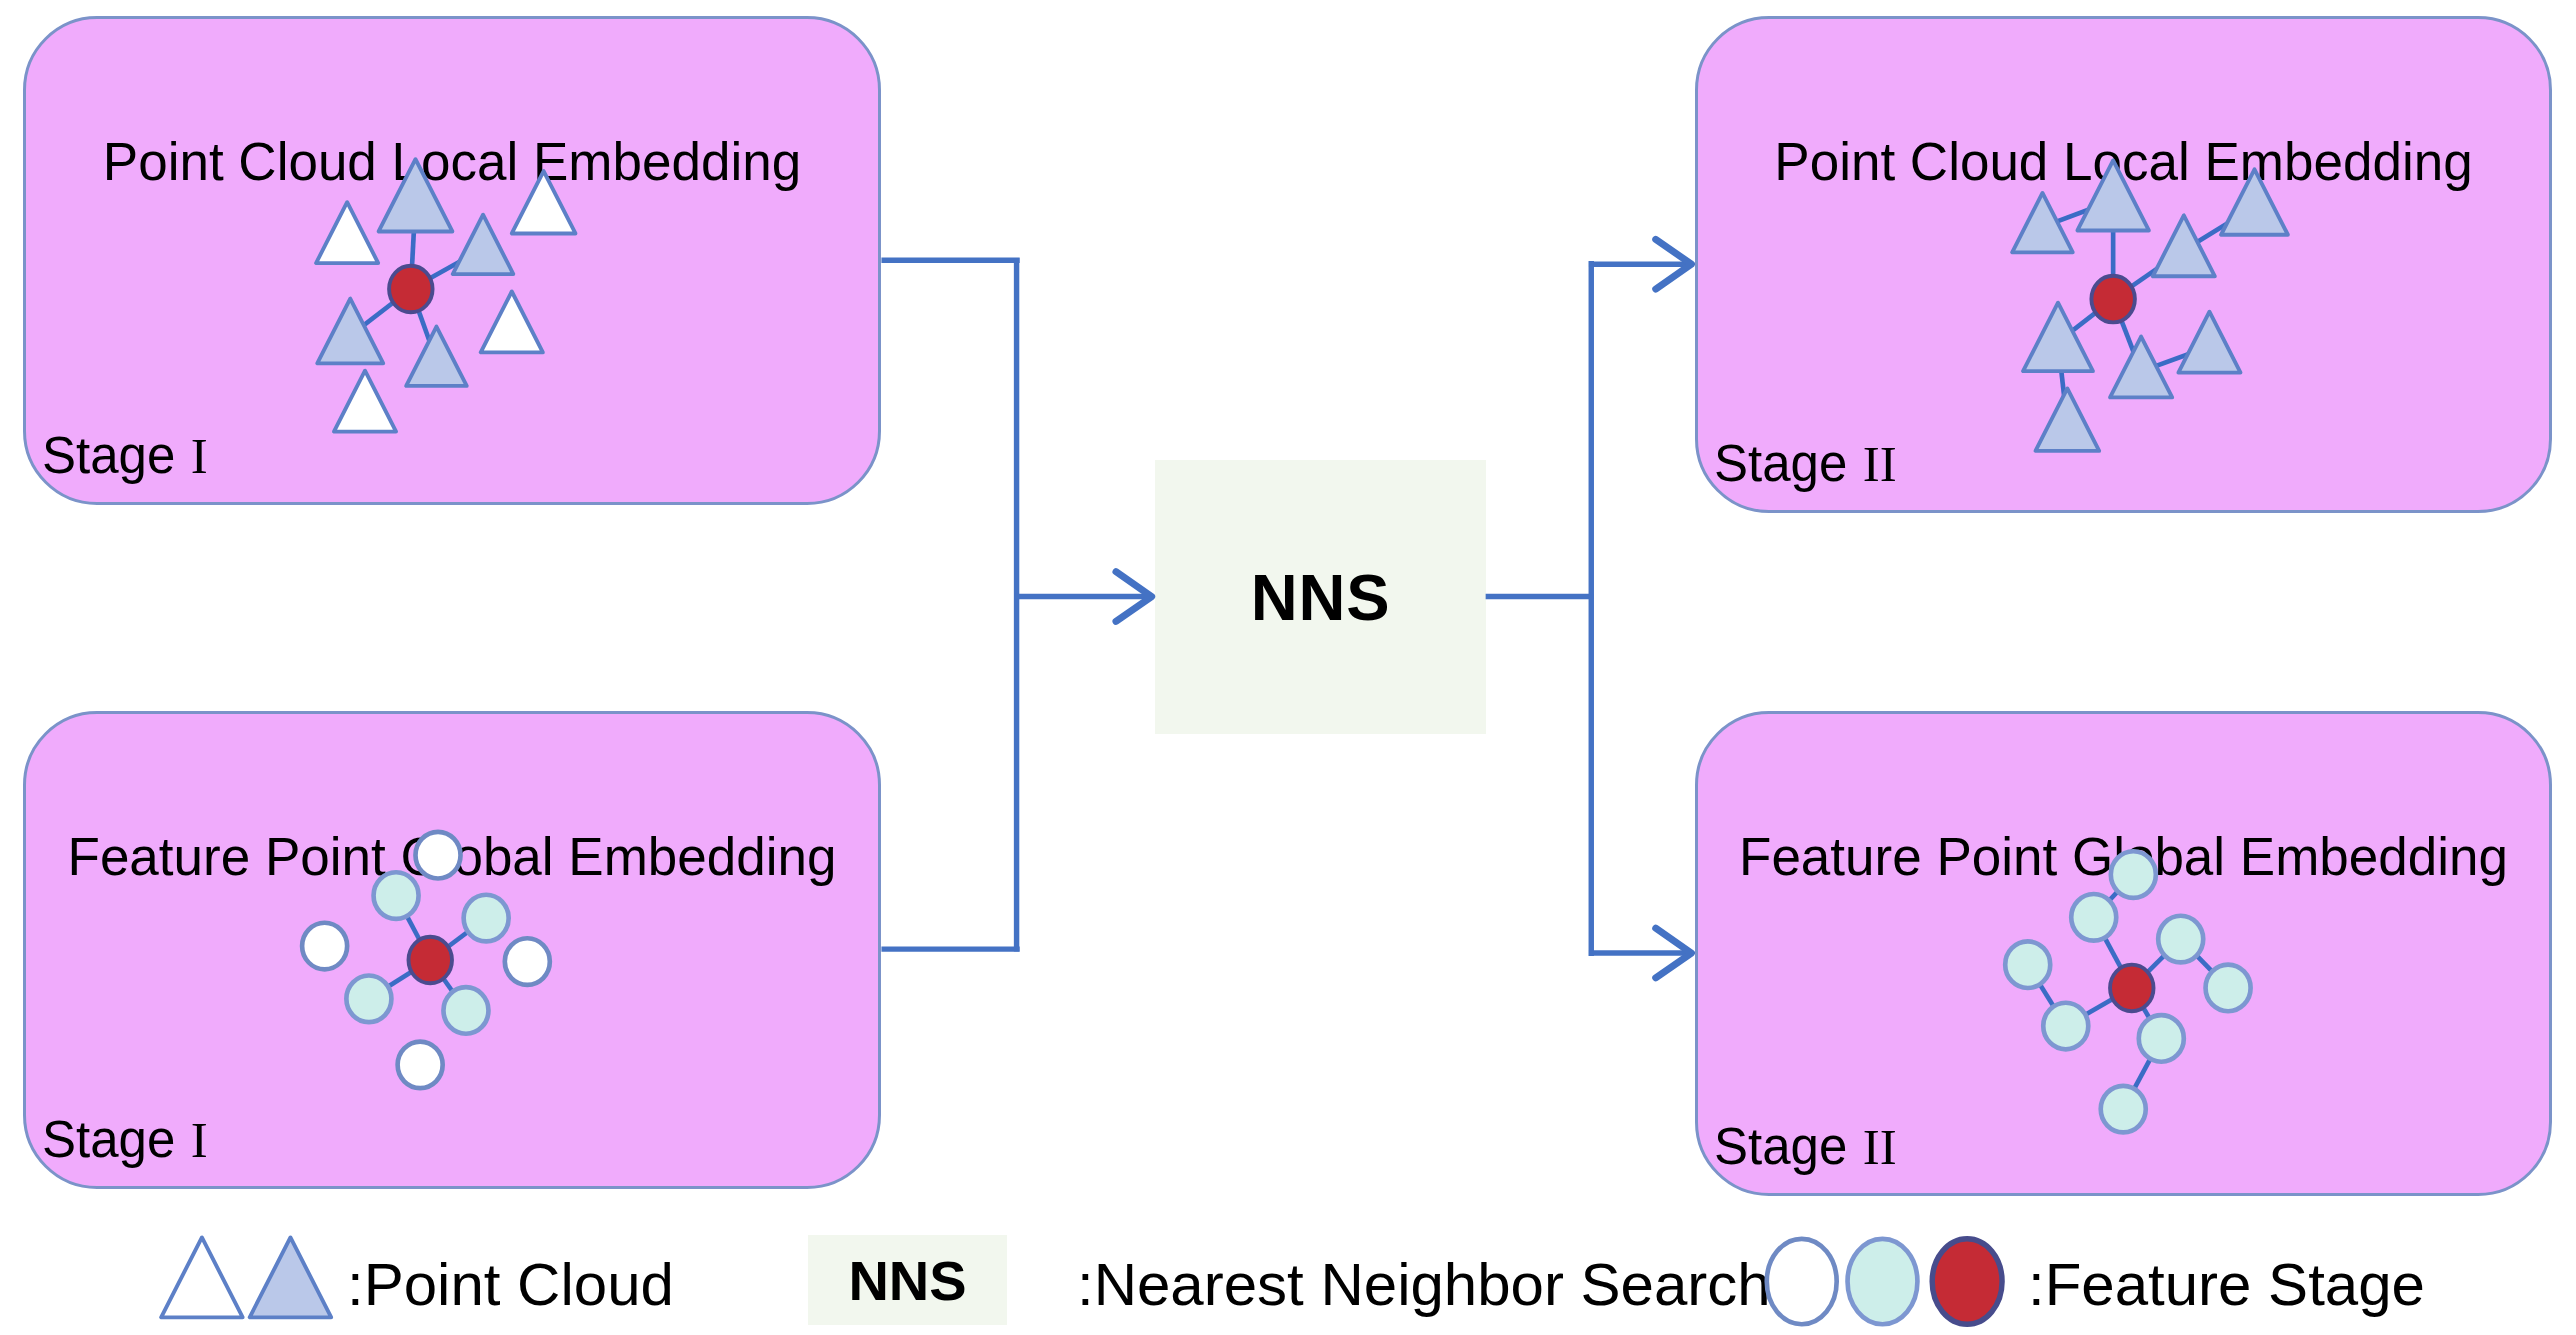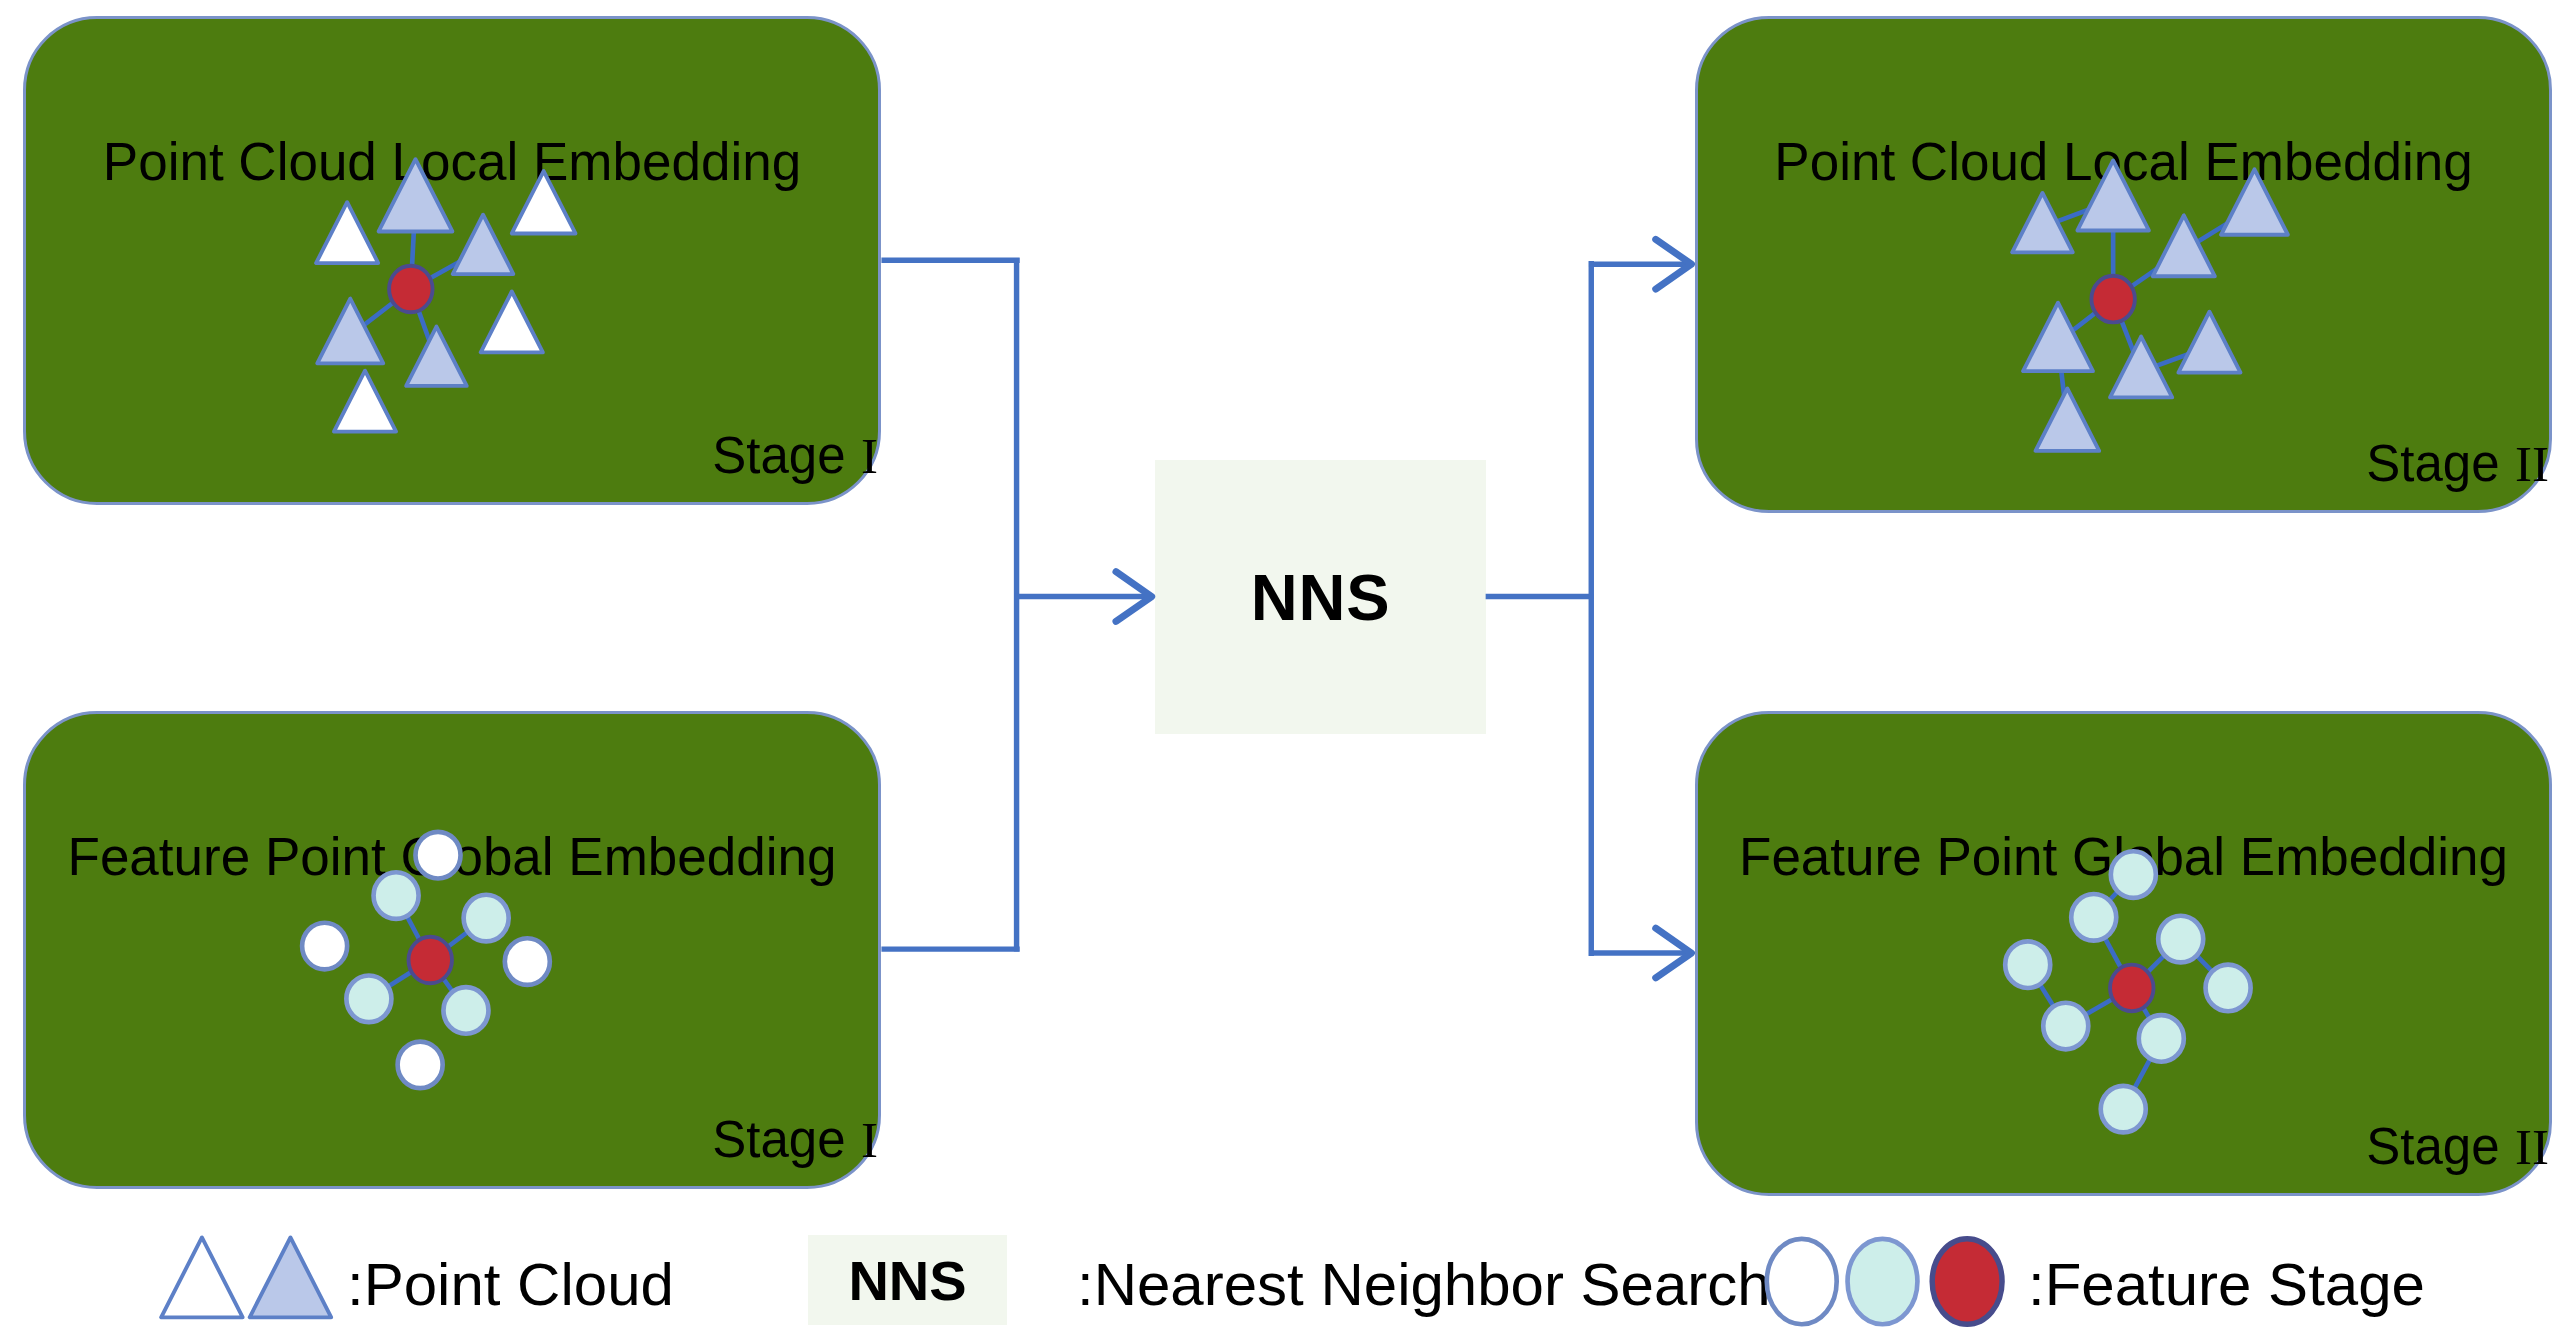--- a/index.html
+++ b/index.html
@@ -1,28 +1,28 @@
 <!DOCTYPE html>
 <html style="--box-border: #7b93c9; --nns-fill: #f2f7ee;font-size:12.4px"><head>
 <meta charset="utf-8">
 <style>
   html,body{margin:0;padding:0;background:#ffffff;}
   body{width:2576px;height:1336px;position:relative;overflow:hidden;
        font-family:"Liberation Sans", sans-serif;color:#000;}
 
-  .panel{position:absolute;background:#4d7c0f;border:3.9px solid var(--box-border,#7b93c9);
+  .panel{position:absolute;background:#f0abfc;border:3.9px solid var(--box-border,#7b93c9);
          border-radius:74px;box-sizing:border-box;z-index:1;}
   .p1{left:23px;top:15.5px;width:858px;height:489px;}
   .p2{left:23px;top:711px;width:858px;height:478px;}
   .p3{left:1695px;top:15.5px;width:857px;height:497px;}
   .p4{left:1695px;top:711px;width:857px;height:485px;}
 
   .panel-title{position:absolute;top:116px;left:0;width:100%;margin:0;
                text-align:center;font-size:53px;font-weight:400;line-height:1;}
-  .stage{position:absolute;bottom:20px;left:0;width:100%;text-align:right;
+  .stage{position:absolute;bottom:20px;left:16px;width:100%;text-align:left;
          font-size:51px;line-height:1;}
   .stage .numeral{font-family:"Liberation Serif", serif;margin-left:15.5px;}
 
   .nns-box{position:absolute;left:1155px;top:460px;width:331px;height:274px;
            background:var(--nns-fill,#f2f7ee);display:flex;align-items:center;justify-content:center;z-index:1;}
   .nns-box span{font-size:65px;font-weight:700;letter-spacing:0.8px;}
 
   .legend-text{position:absolute;top:1250px;font-size:60px;line-height:1.15;white-space:nowrap;}
   .lg-pc{left:347px;}
   .lg-nns-desc{left:1077px;}

